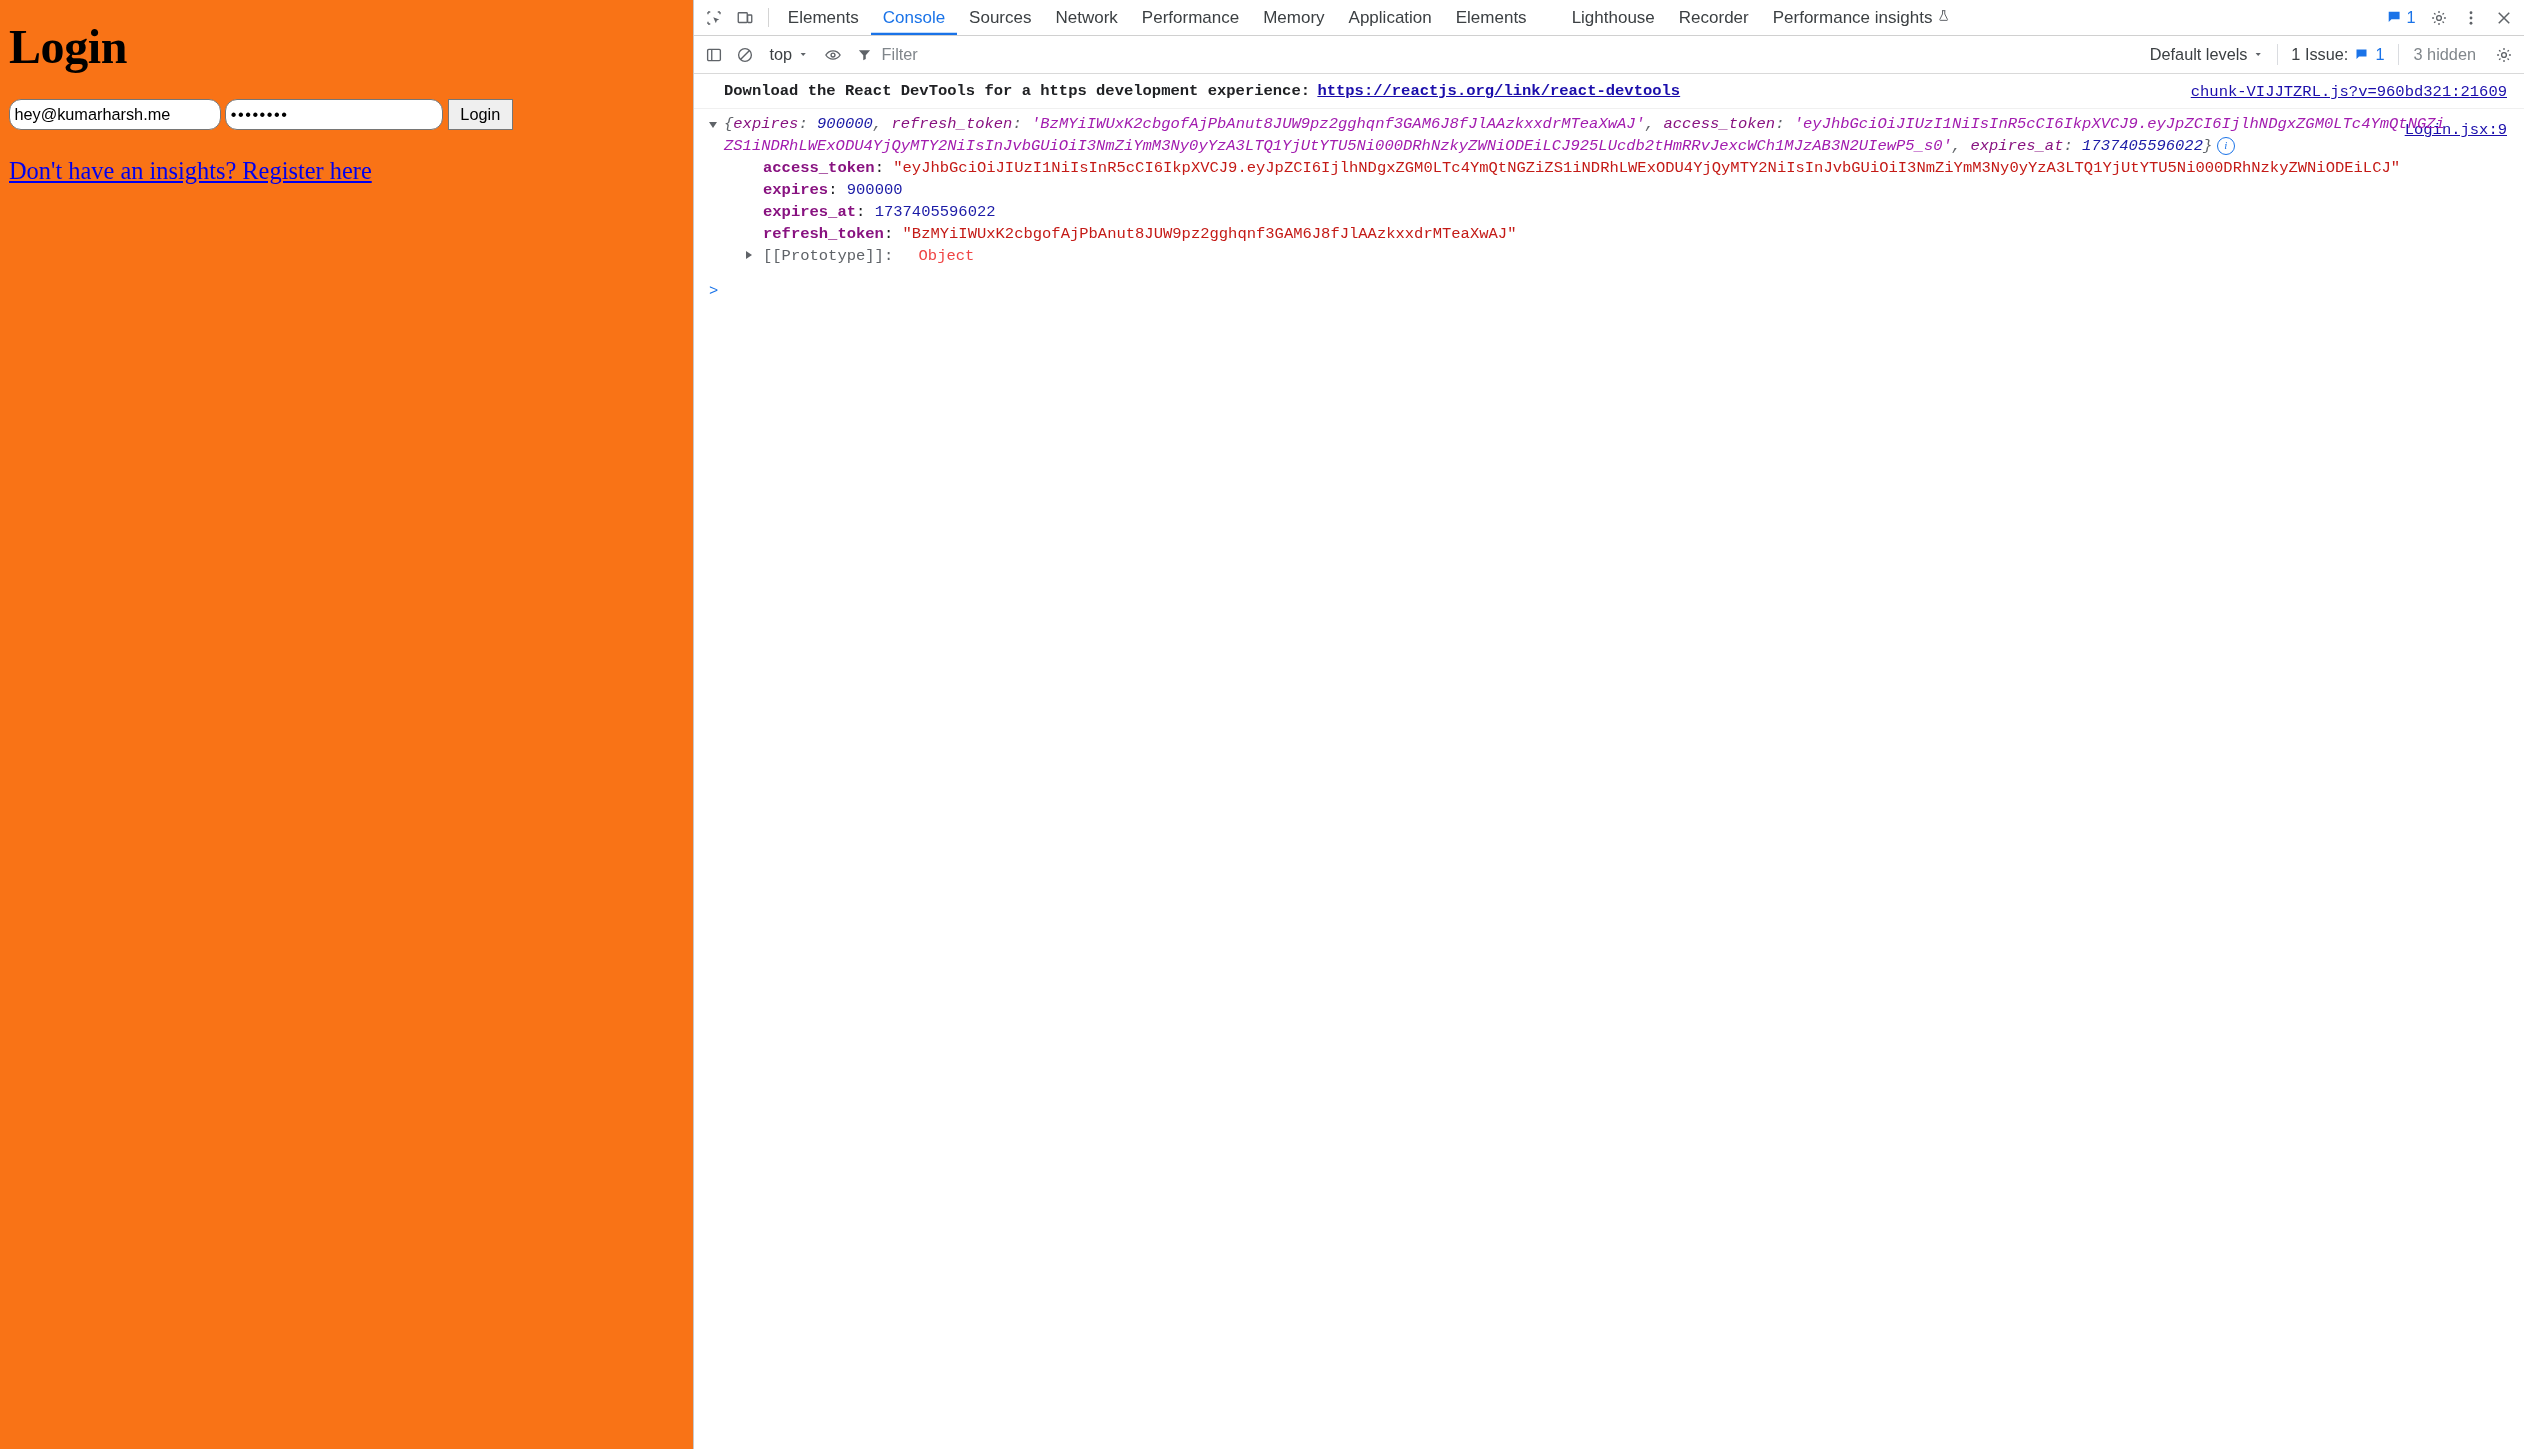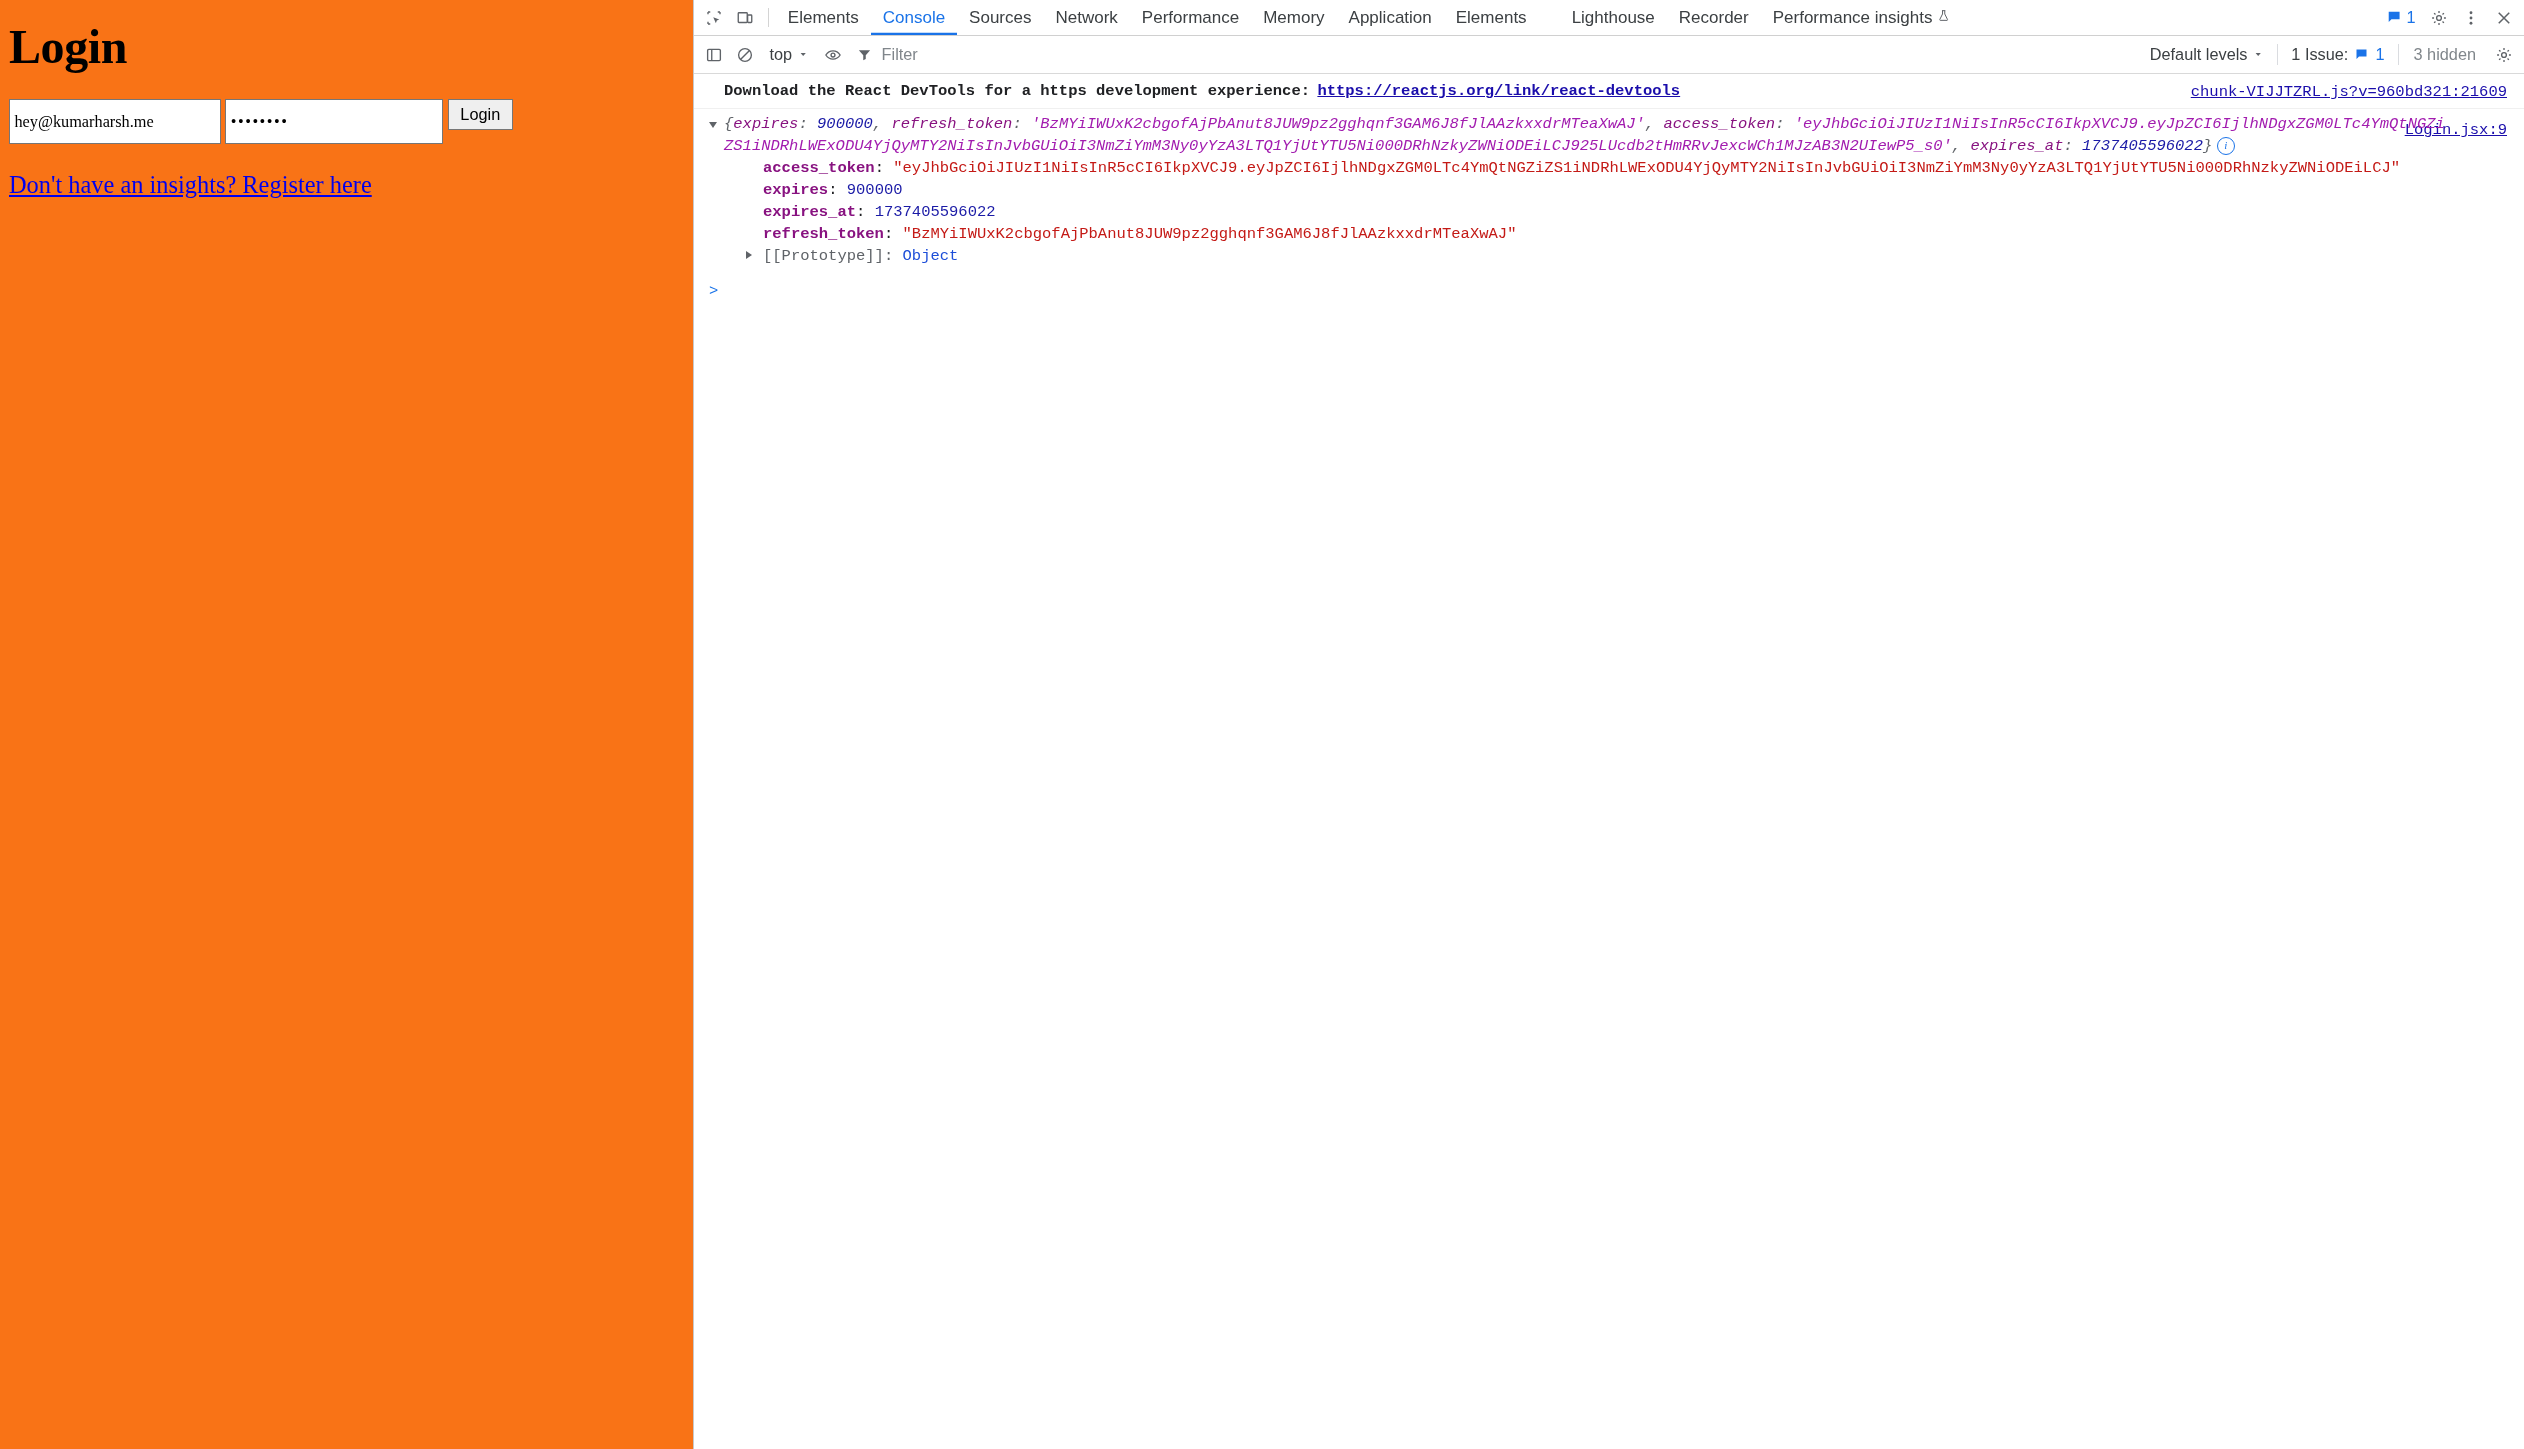--- a/index.html
+++ b/index.html
@@ -40,26 +40,26 @@
     letter-spacing: -0.4px;
   }
   .login-form {
     margin: 27px 0 0 9px;
     display: flex;
     align-items: stretch;
     gap: 4.4px;
   }
   .text-input {
     width: 212px;
-    height: 45px;
+    height: 31px;
     box-sizing: border-box;
     border: 1.5px solid #767676;
-    border-radius: 0;
+    border-radius: 12px;
     padding: 0 4.4px;
-    font-family: Liberation Serif, serif;
+    font-family: Liberation Sans, sans-serif;
     font-size: 16.3px;
     color: #000000;
     background: #ffffff;
     outline: none;
   }
   .text-input.pwd {
     width: 218px;
     letter-spacing: 1.5px;
   }
   .login-btn {
@@ -336,21 +336,21 @@
     position: absolute;
     left: 22px;
     top: 6px;
     width: 0; height: 0;
     border-left: 6.7px solid #5f6368;
     border-top: 4.4px solid transparent;
     border-bottom: 4.4px solid transparent;
     cursor: pointer;
   }
   .proto-key { color: #5f6368; }
-  .proto-val { color: #1d4ed8; }
+  .proto-val { color: #ef4444; margin-left: 16px; }
   .prompt-row {
     padding: 7.4px 0 0 30px;
     position: relative;
   }
   .prompt-arrow {
     position: absolute;
     left: 15px;
     top: 8.1px;
     color: #1a73e8;
     font-size: 15.5px;

